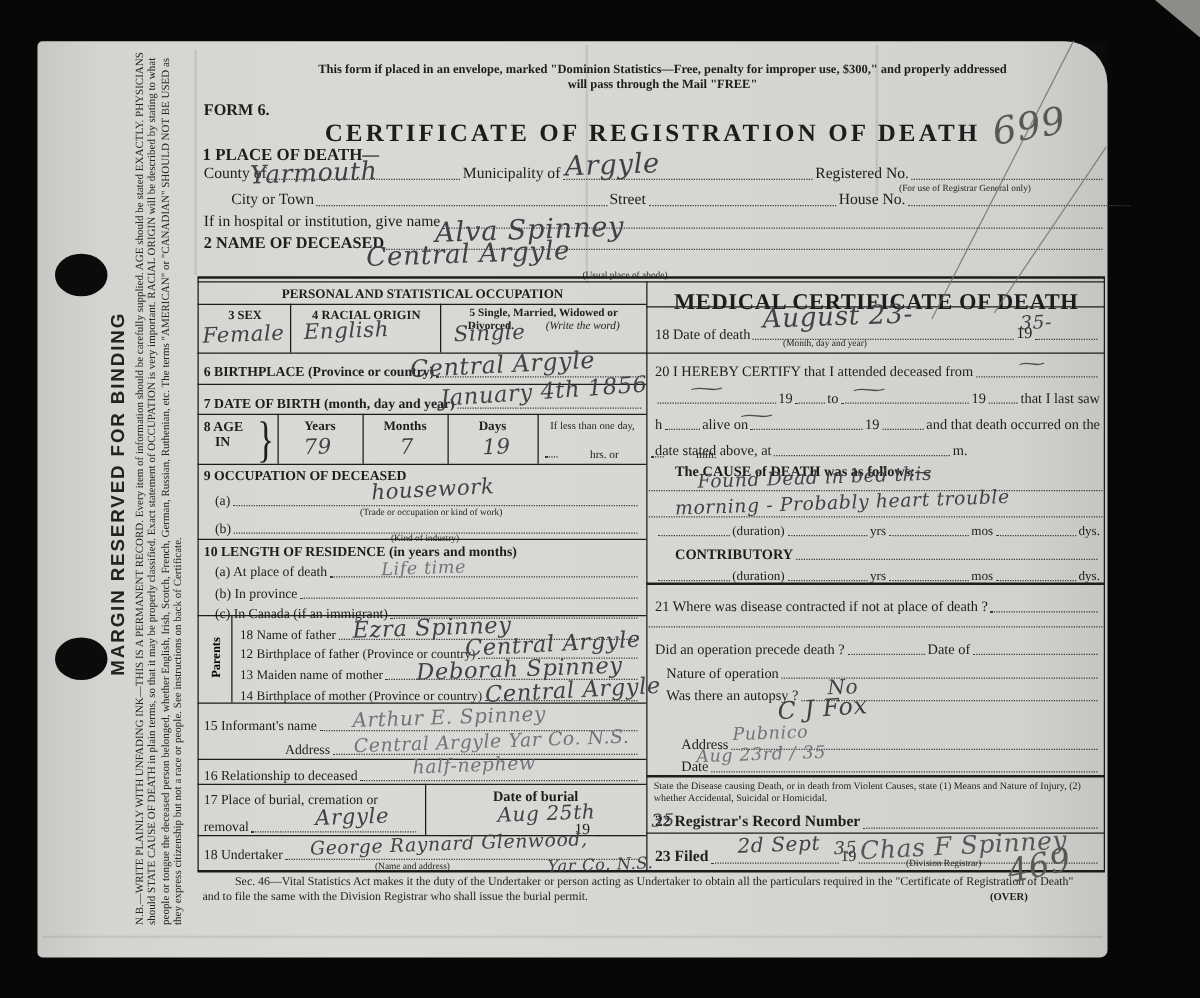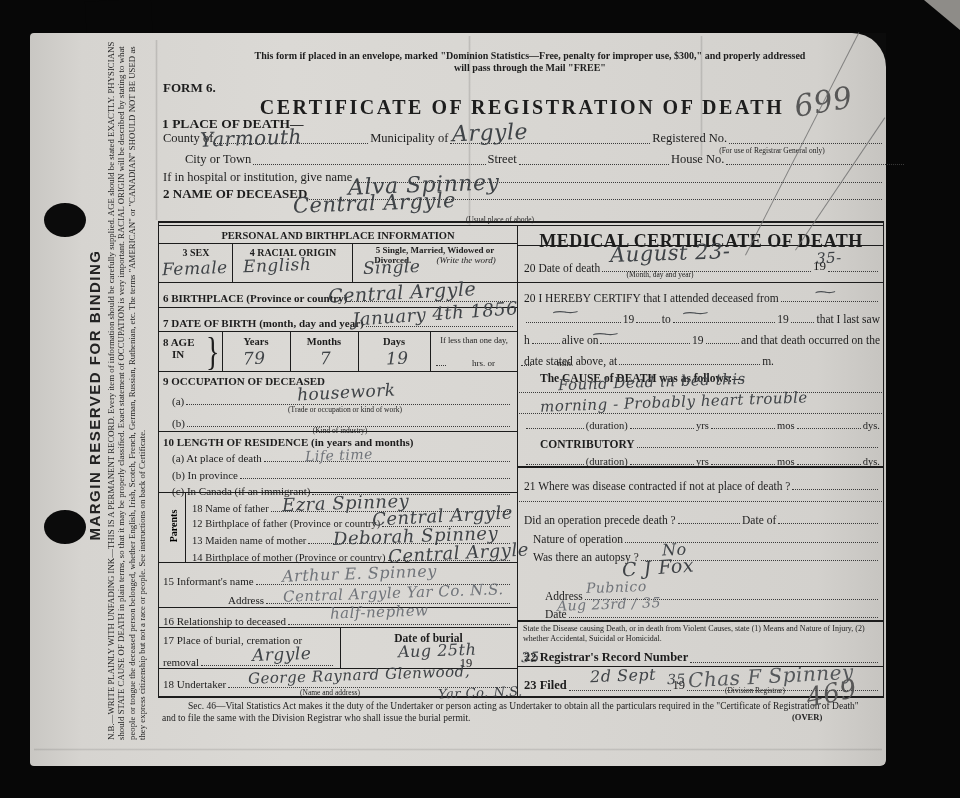--- a/index.html
+++ b/index.html
@@ -91,21 +91,21 @@
 </div>
 <div class="p ctr" style="left:425px;top:215px;width:150px;font-size:7.5px;">(Usual place of abode)</div>
 
 <div class="rule" style="left:158px;top:221px;width:726px;height:2px;"></div>
 <div class="rule" style="left:158px;top:225px;width:726px;"></div>
 <div class="vrule" style="left:158px;top:222px;height:475px;"></div>
 <div class="vrule" style="left:883px;top:222px;height:475px;"></div>
 <div class="vrule" style="left:517px;top:225px;height:472px;"></div>
 <div class="rule" style="left:158px;top:696px;width:726px;height:1.8px;"></div>
 
-<div class="p b ctr" style="left:160px;top:230px;width:356px;font-size:10.5px;">PERSONAL AND BIRTHPLACE INFORMATION</div>
+<div class="p b ctr" style="left:160px;top:230px;width:356px;font-size:10.5px;">PERSONAL AND STATISTICAL OCCUPATION</div>
 <div class="rule" style="left:158px;top:243px;width:359px;"></div>
 
 <div class="vrule" style="left:232px;top:243px;height:39px;"></div>
 <div class="vrule" style="left:352px;top:243px;height:39px;"></div>
 <div class="p b ctr" style="left:160px;top:247px;width:72px;font-size:10px;">3 SEX</div>
 <div class="p b ctr" style="left:234px;top:247px;width:118px;font-size:10px;">4 RACIAL ORIGIN</div>
 <div class="p b ctr" style="left:354px;top:245px;width:162px;font-size:9px;">5 Single, Married, Widowed or</div>
 <div class="p ctr" style="left:354px;top:255px;width:162px;font-size:9px;">
   <span class="b">Divorced.</span>
   <span style="font-style:italic;margin-left:23px;">(Write the word)</span>
@@ -224,21 +224,21 @@
 <div class="fline" style="left:163px;top:678px;width:349px;font-size:11px;">
   <span>18 Undertaker</span>
   <span class="dots"></span>
 </div>
 <div class="p ctr" style="left:255px;top:688px;width:150px;font-size:7.5px;">(Name and address)</div>
 
 <div class="p b ctr" style="left:519px;top:231px;width:364px;font-size:18px;letter-spacing:.5px;">MEDICAL CERTIFICATE OF DEATH</div>
 <div class="rule" style="left:517px;top:245px;width:367px;"></div>
 
 <div class="fline" style="left:524px;top:258px;width:356px;font-size:11.5px;">
-  <span>20 Date of death</span>
+  <span>18 Date of death</span>
   <span class="dots" style="flex:5"></span>
   <span style="font-size:13px;">19</span>
   <span class="dots" style="flex:1.2"></span>
 </div>
 <div class="p ctr" style="left:590px;top:270px;width:140px;font-size:7.5px;">(Month, day and year)</div>
 <div class="rule" style="left:517px;top:282px;width:367px;"></div>
 
 <div class="fline" style="left:524px;top:292px;width:356px;font-size:11.5px;">
   <span class="bsmall">20 I HEREBY CERTIFY that I attended deceased from</span>
   <span class="dots"></span>

